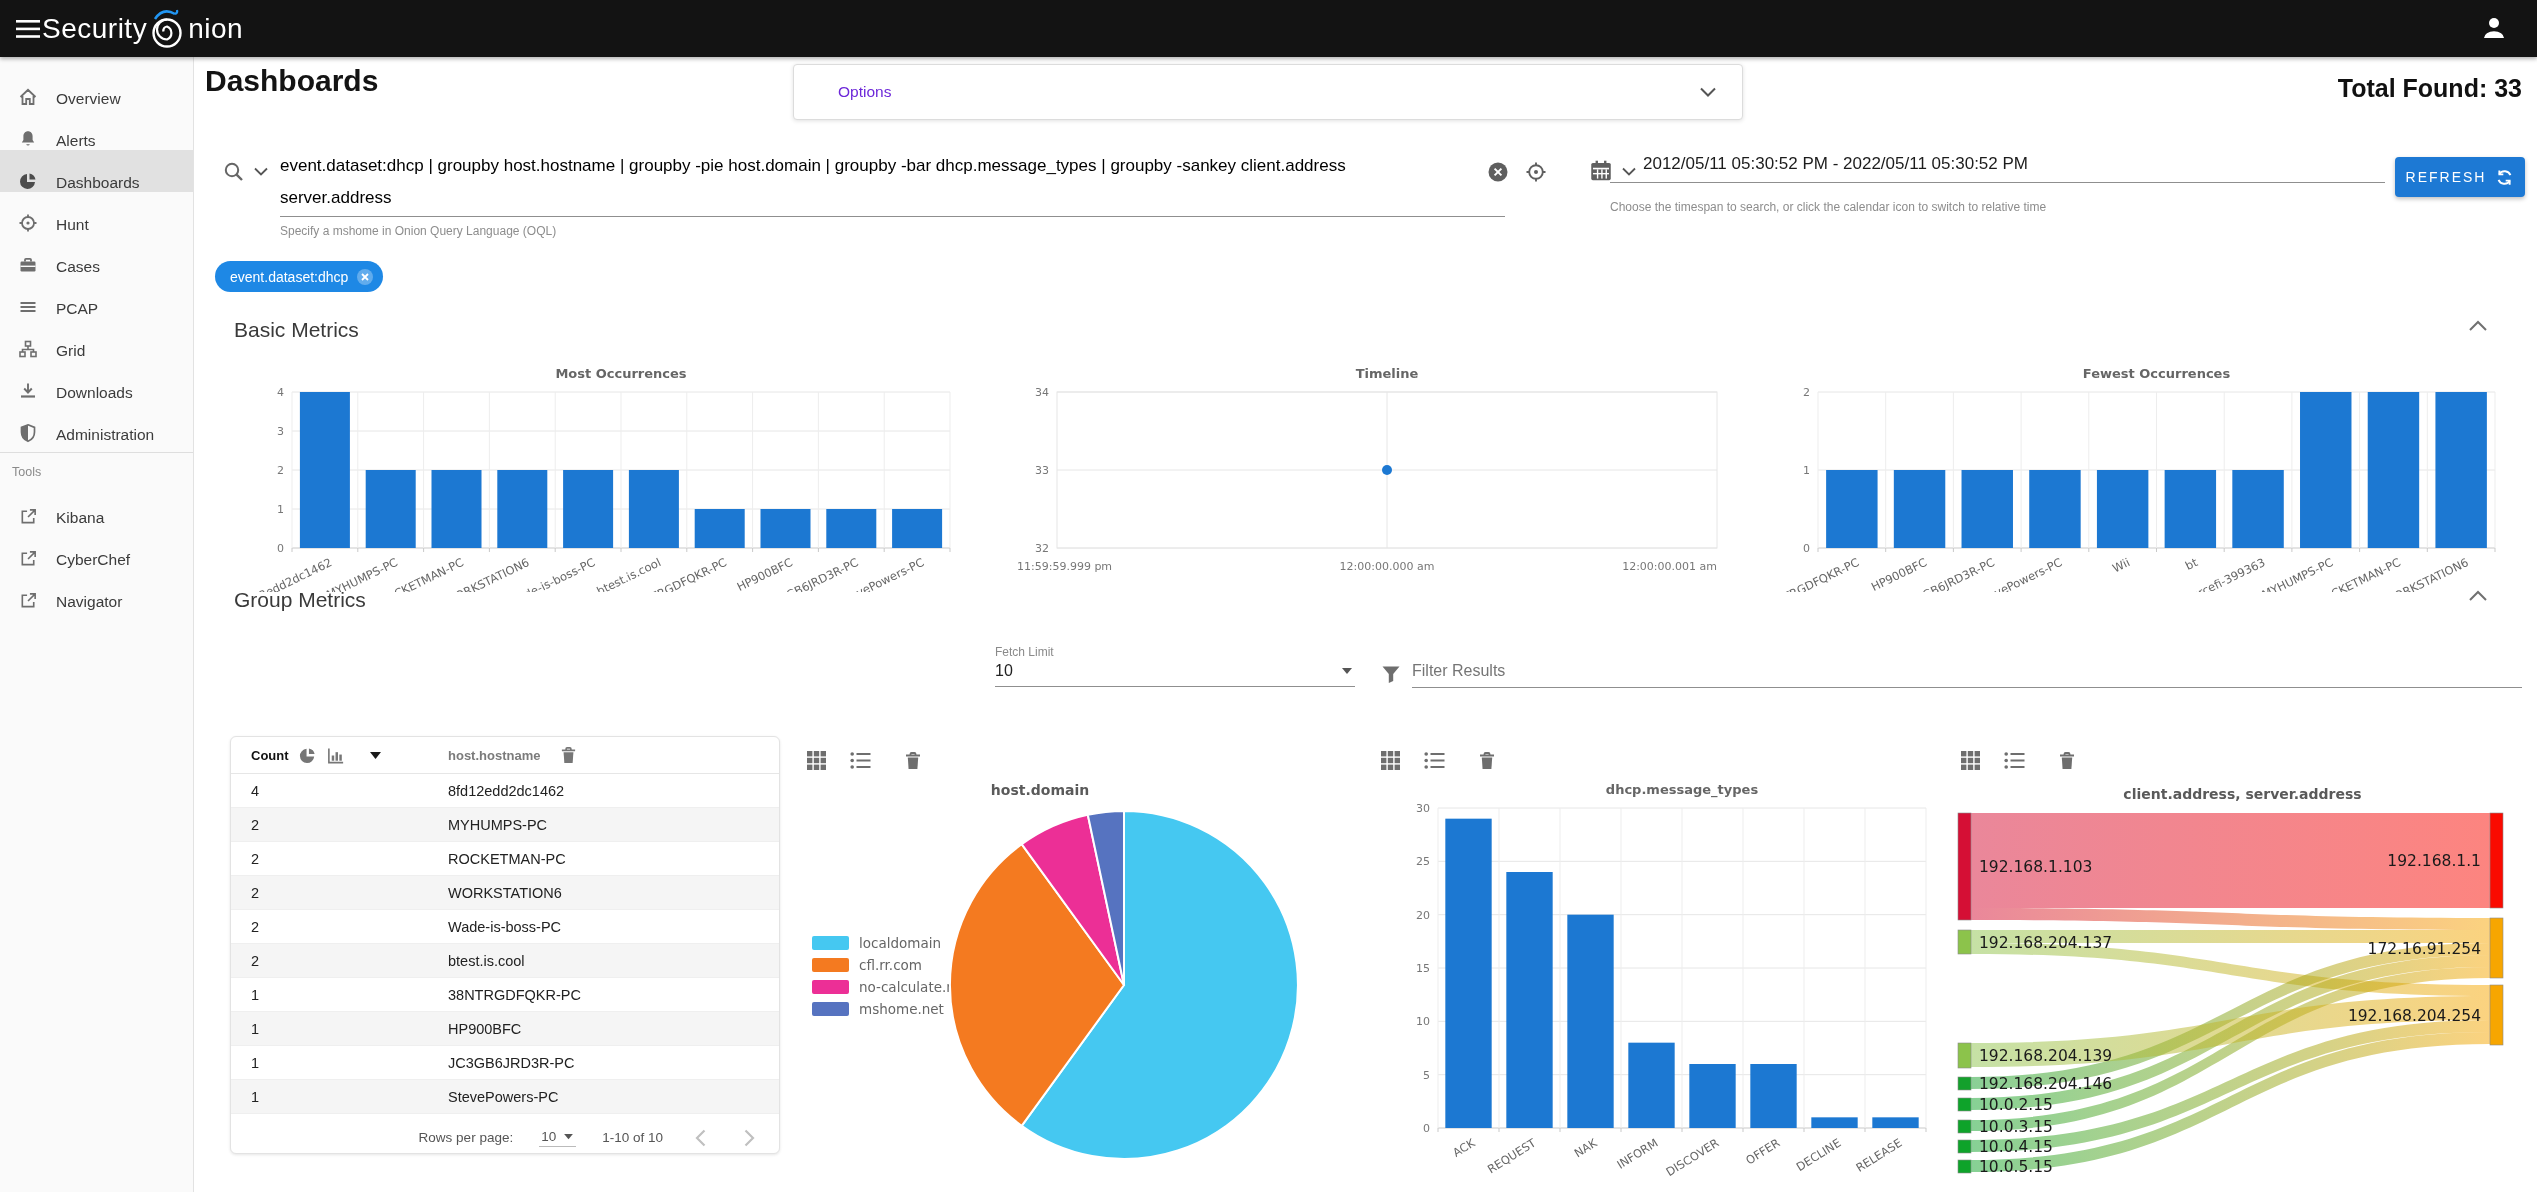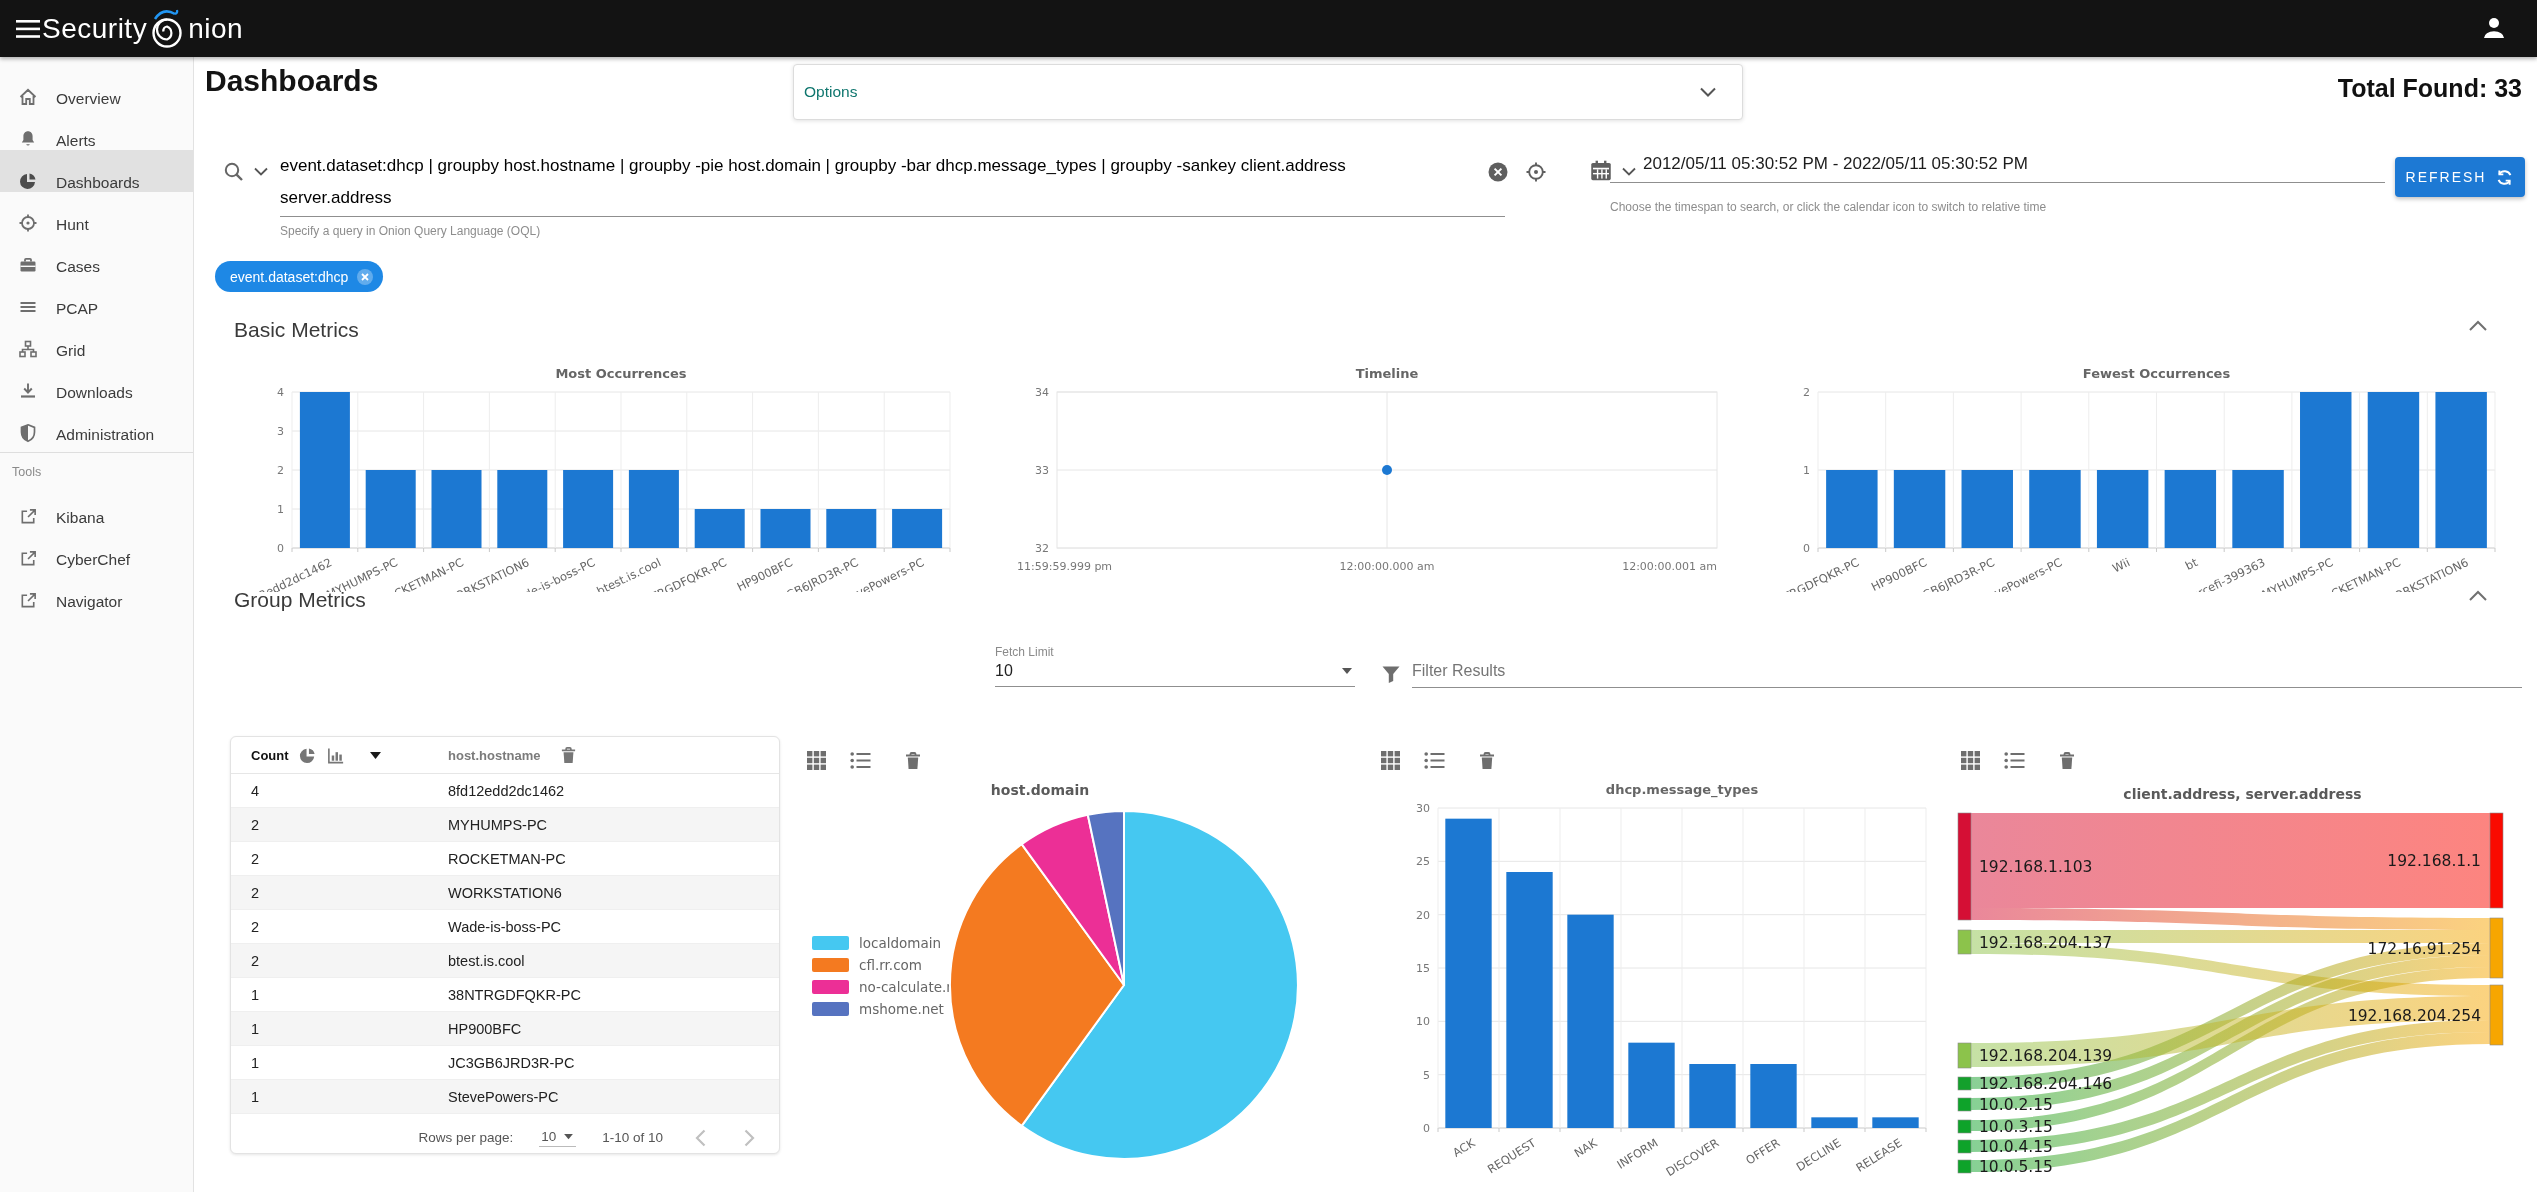--- a/index.html
+++ b/index.html
@@ -19,21 +19,21 @@
   .side-item.active{background:#e1e1e1}
   .sicon{width:22px;height:22px;margin-right:17px;display:flex;align-items:center;justify-content:center;flex:none}
   .slabel{font-size:15.5px;color:#3b3b3b;white-space:nowrap}
   .tools-divider{border-top:1px solid #dedede;margin-top:8px}
   .tools-label{font-size:12.5px;color:#8a8a8a;padding:12px 0 6px 12px}
   
   .page-title{position:absolute;left:205px;top:64px;font-size:30px;font-weight:bold;color:#141414}
   .options-panel{position:absolute;left:793px;top:64px;width:948px;height:54px;background:#fff;
       border:1px solid #dcdcdc;border-radius:4px;box-shadow:0 1px 4px rgba(0,0,0,.12);
       display:flex;align-items:center;cursor:pointer}
-  .options-label{font-size:15.5px;color:#0f766e;margin-left:10px;flex:1}
+  .options-label{font-size:15.5px;color:#6d28d9;margin-left:44px;flex:1}
   .options-chev{margin-right:26px}
   .total-found{position:absolute;right:15px;top:74px;font-size:25px;font-weight:bold;color:#111}
   
   .q-search-icon{position:absolute;left:222px;top:160px}
   .q-caret{position:absolute;left:254px;top:167px}
   .query-box{position:absolute;left:280px;top:150px;width:1225px;border-bottom:1px solid #8f8f8f;
              padding-bottom:2px;cursor:text}
   .query-line{font-size:17px;color:#000000;line-height:32px;white-space:nowrap}
   .query-hint{position:absolute;left:280px;top:224px;font-size:12px;color:#8d8d8d}
   .q-clear{position:absolute;left:1486px;top:160px;cursor:pointer}
@@ -262,21 +262,21 @@
 </span>
 <span class="q-caret icbtn">
   <svg width="14" height="9" viewBox="0 0 14 9">
       <path d="M1 1.5 L7 7.5 L13 1.5" stroke="#555" stroke-width="1.8" fill="none"></path>
     </svg>
 </span>
 <div class="query-box">
   <div class="query-line">event.dataset:dhcp | groupby host.hostname | groupby -pie host.domain | groupby -bar dhcp.message_types | groupby -sankey client.address</div>
   <div class="query-line">server.address</div>
 </div>
-<div class="query-hint">Specify a query in Onion Query Language (OQL)</div>
+<div class="query-hint">Specify a mshome in Onion Query Language (OQL)</div>
 <span class="q-clear icbtn">
   <svg width="24" height="24" viewBox="0 0 24 24">
       <circle cx="12" cy="12" r="9.5" fill="#5f5f5f"></circle>
       <path d="M8.6 8.6 L15.4 15.4 M15.4 8.6 L8.6 15.4" stroke="#fff" stroke-width="2"></path>
     </svg>
 </span>
 <span class="q-target icbtn">
   <svg width="24" height="24" viewBox="0 0 24 24">
       <circle cx="12" cy="12" r="6.8" stroke="#5f5f5f" stroke-width="1.9" fill="none"></circle>
       <circle cx="12" cy="12" r="2" fill="#5f5f5f"></circle>

